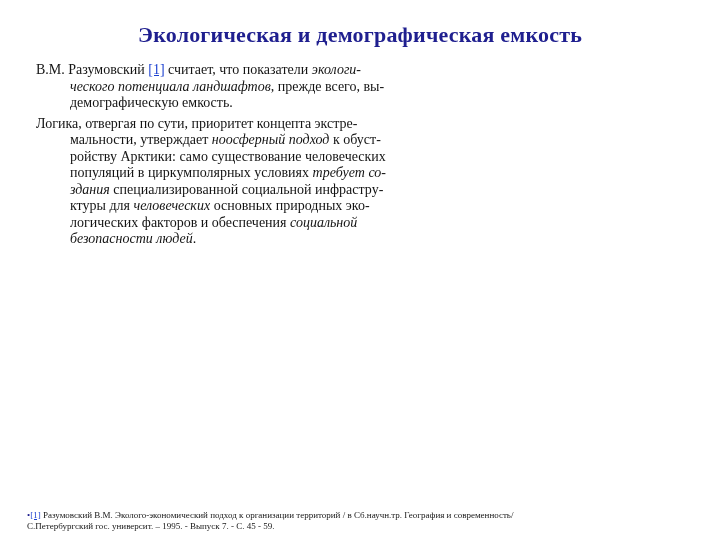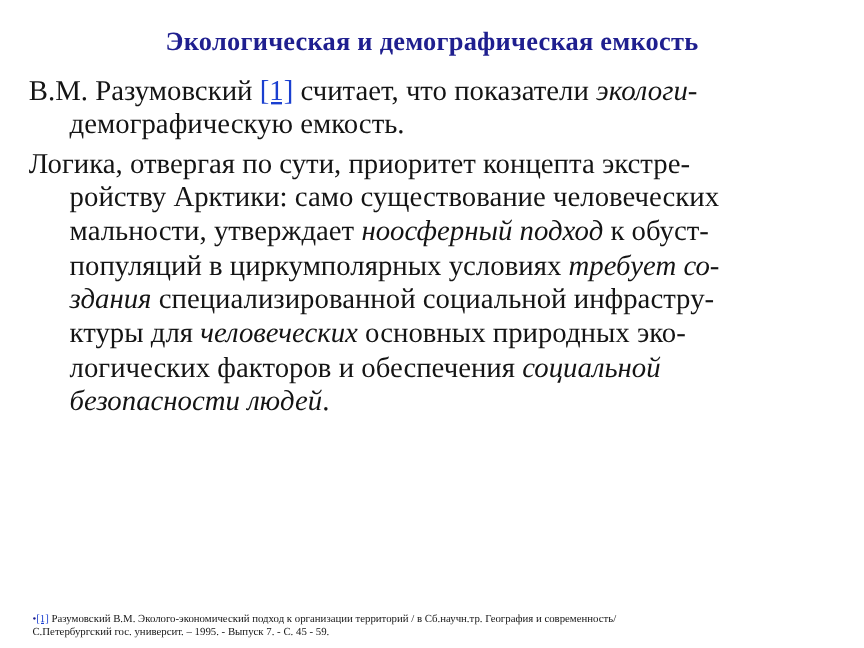--- a/index.html
+++ b/index.html
@@ -33,25 +33,25 @@
     color: #1f1f8f;
     letter-spacing: 0.2px;
   }
   .body-block {
     position: absolute;
     top: 62px;
     left: 24px;
     width: 676px;
   }
   .para {
-    font-size: 24px;
+    font-size: 14px;
     line-height: 1.18;
     text-align: justify;
     text-indent: 0;
-    margin: 0 0 2px 0;
+    margin: 0 0 2px 12px;
     color: #141414;
   }
   .para-1 {
     margin-bottom: 4px;
   }
   .p-line {
     display: block;
     white-space: nowrap;
   }
   .p-line.indent {
@@ -90,27 +90,28 @@
 </head>
 <body>
 
 <div class="slide">
 
   <div class="slide-title">Экологическая и демографическая емкость</div>
 
   <div class="body-block">
     <div class="para para-1">
       <span class="p-line">В.М. Разумовский <span class="refmark">[1]</span> считает, что показатели <span class="ital">экологи-</span></span>
+      <span class="p-line indent"><span class="ital">ческого потенциала ландшафтов</span>, прежде всего, вы-</span>
       <span class="p-line indent">демографическую емкость.</span>
     </div>
 
     <div class="para para-2">
       <span class="p-line">Логика, отвергая по сути, приоритет концепта экстре-</span>
+      <span class="p-line indent">мальности, утверждает <span class="ital">ноосферный подход</span> к обуст-</span>
       <span class="p-line indent">ройству Арктики: само существование человеческих</span>
-      <span class="p-line indent">мальности, утверждает <span class="ital">ноосферный подход</span> к обуст-</span>
       <span class="p-line indent">популяций в циркумполярных условиях <span class="ital">требует со-</span></span>
       <span class="p-line indent"><span class="ital">здания</span> специализированной социальной инфрастру-</span>
       <span class="p-line indent">ктуры для <span class="ital">человеческих</span> основных природных эко-</span>
       <span class="p-line indent">логических факторов и обеспечения <span class="ital">социальной</span></span>
       <span class="p-line indent"><span class="ital">безопасности людей</span>.</span>
     </div>
   </div>
 
   <div class="footnote">
     <span class="fn-line"><span class="bullet">•</span><span class="reflink">[1]</span><span> Разумовский В.М. Эколого-экономический подход к организации территорий / в Сб.научн.тр. География и современность/</span></span>

